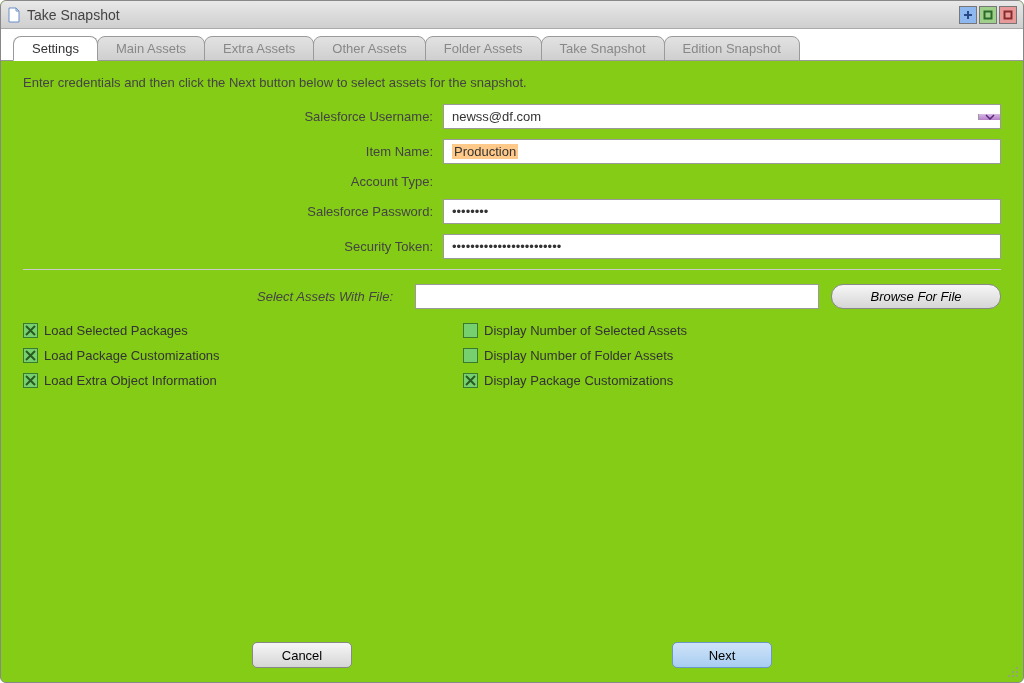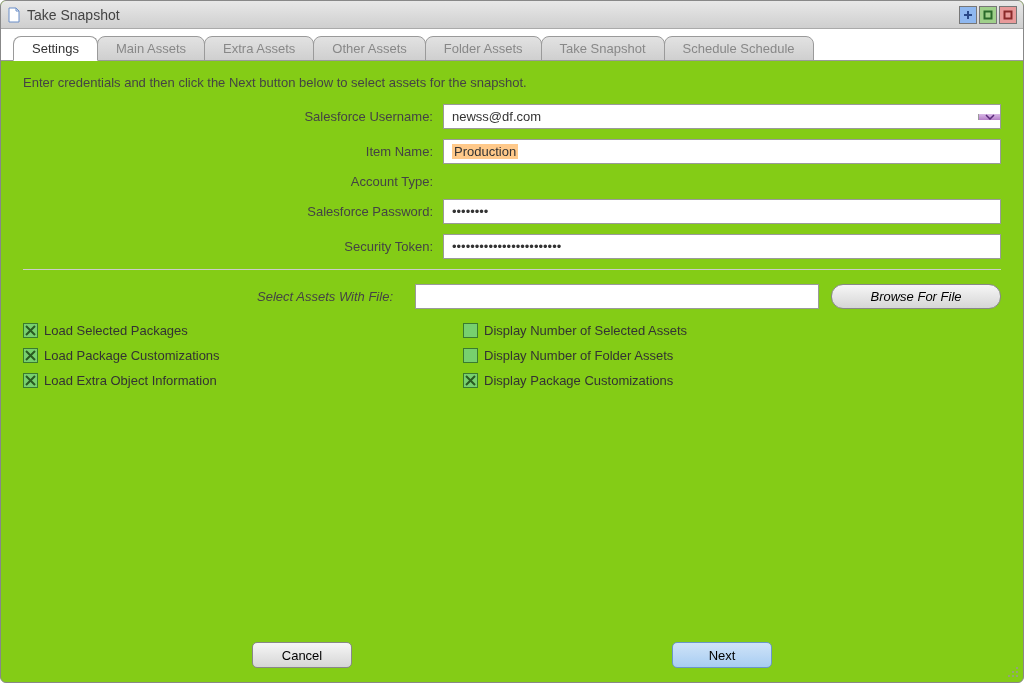--- a/index.html
+++ b/index.html
@@ -287,21 +287,21 @@
     </div>
   </div>
 
   <div class="tabstrip">
     <div class="tab active">Settings</div>
     <div class="tab inactive">Main Assets</div>
     <div class="tab inactive">Extra Assets</div>
     <div class="tab inactive">Other Assets</div>
     <div class="tab inactive">Folder Assets</div>
     <div class="tab inactive">Take Snapshot</div>
-    <div class="tab inactive">Schedule Schedule</div>
+    <div class="tab inactive">Edition Snapshot</div>
   </div>
 
   <div class="content">
 
     <p class="instructions">Enter credentials and then click the Next button below to select assets for the snapshot.</p>
 
     <div class="form-row">
       <span class="label">Salesforce Username:</span>
       <div class="field">
         <div class="combo">

